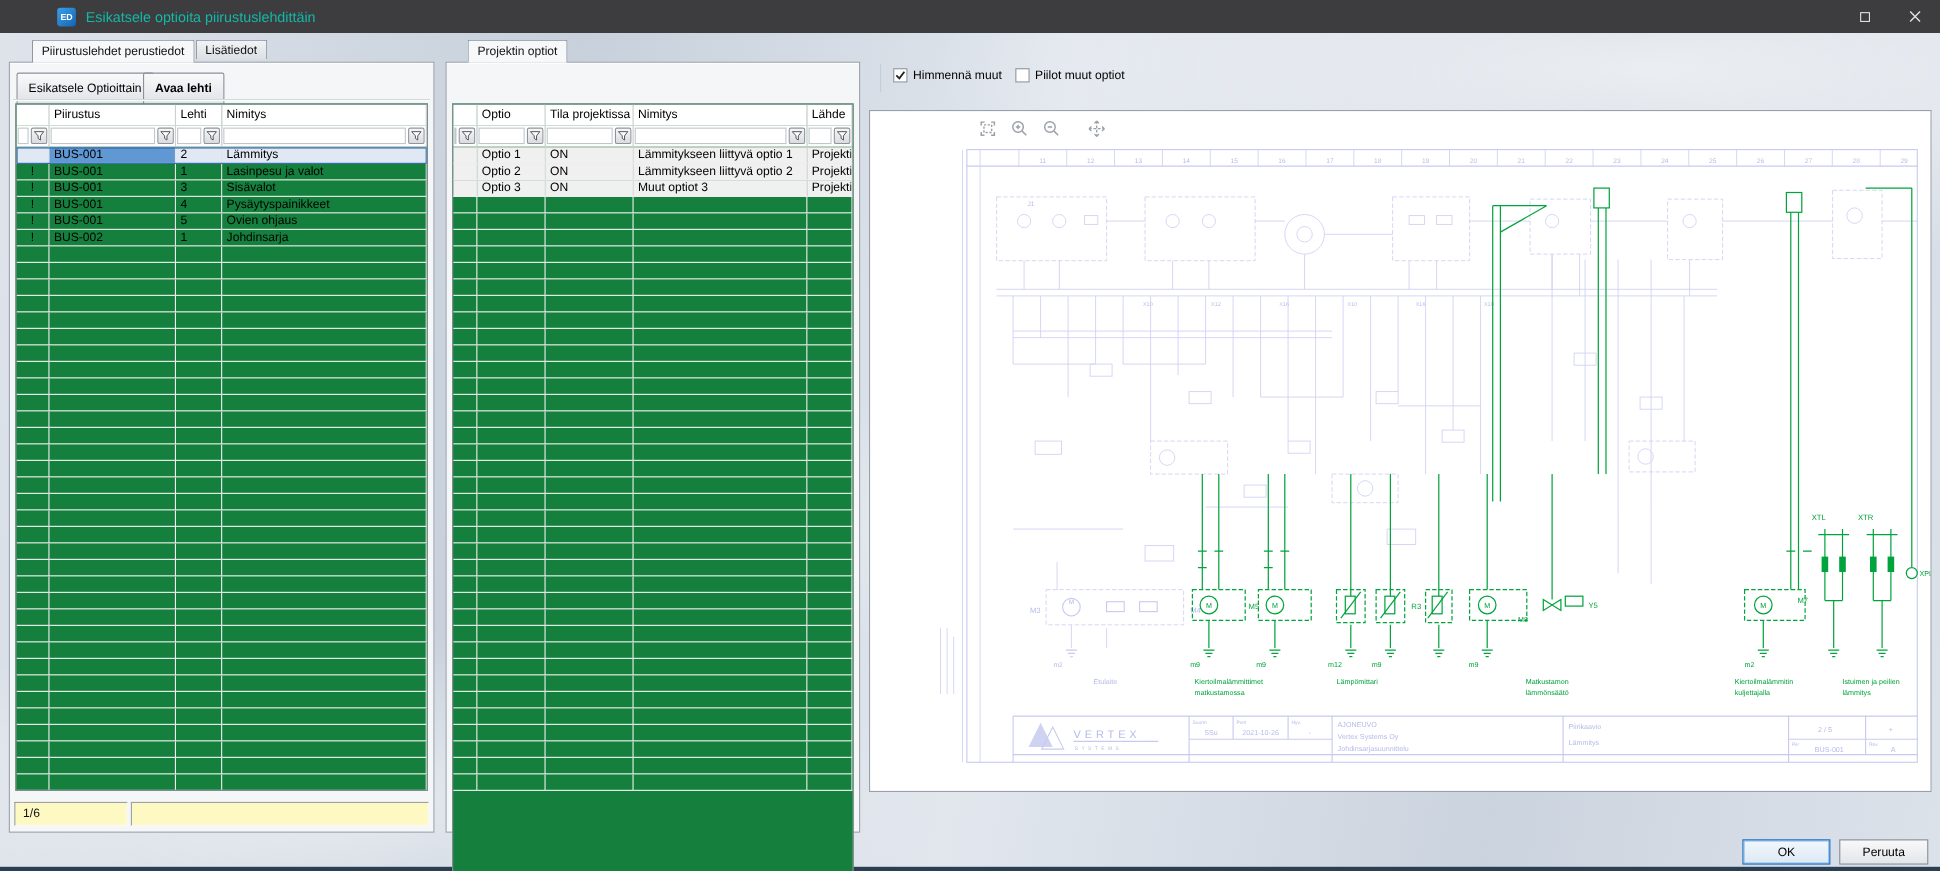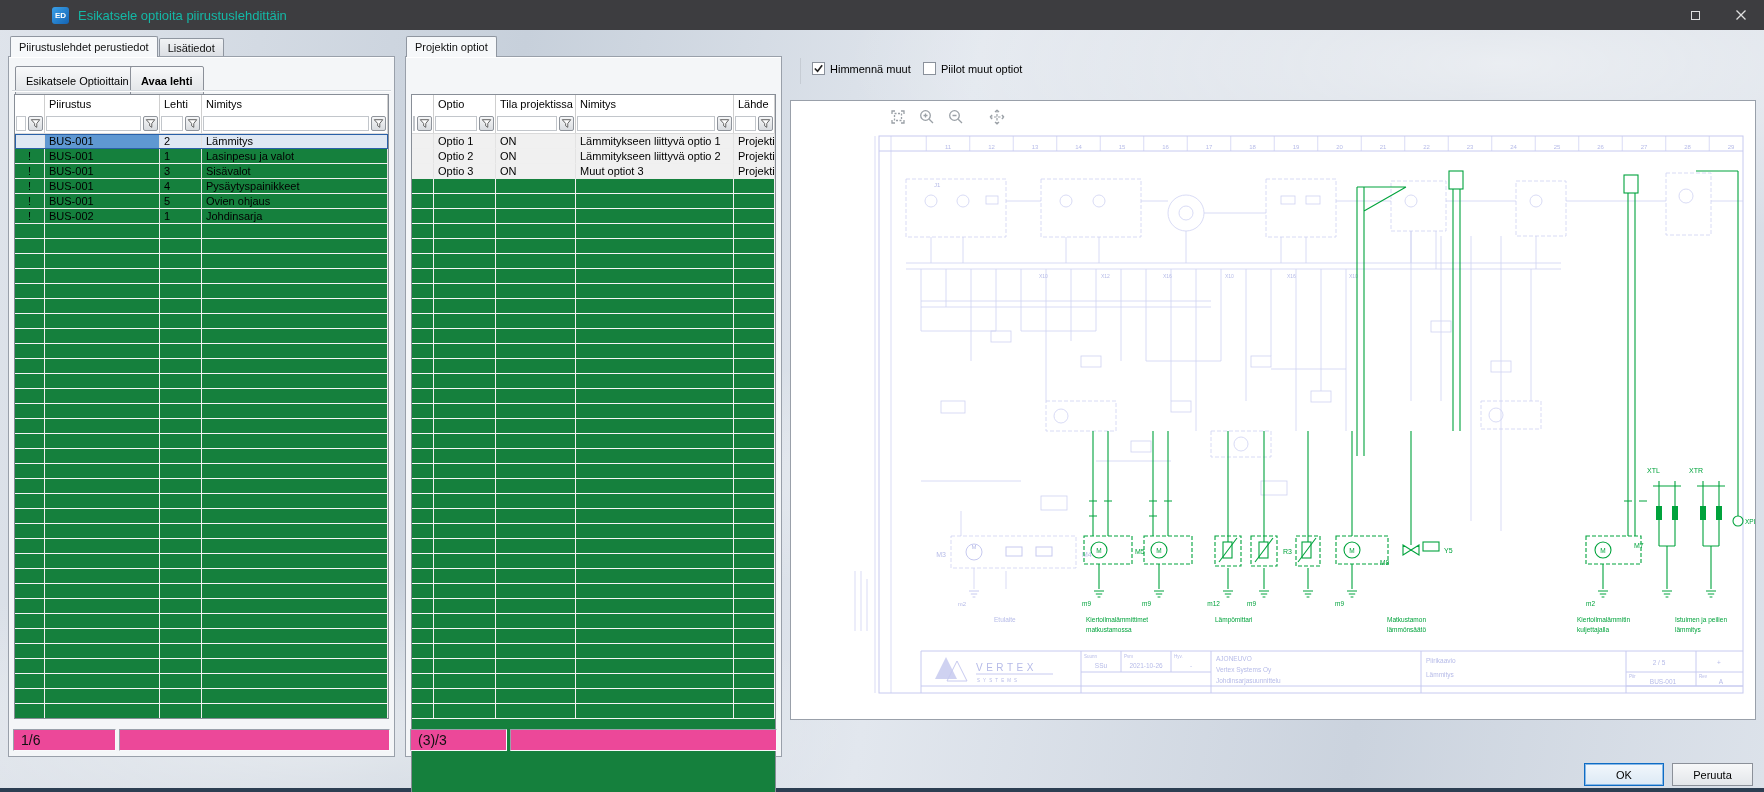--- a/index.html
+++ b/index.html
@@ -15,21 +15,21 @@
   
   .titlebar{position:absolute;top:0;left:0;right:0;height:30px;background:#3d3d40;display:flex;align-items:center;padding-left:42px;}
   .app-icon{width:17px;height:17px;margin-left:10px;border-radius:3px;background:linear-gradient(135deg,#3aa0e8,#1464b4);
     color:#fff;font-size:8px;font-weight:bold;display:flex;align-items:center;justify-content:center;flex:0 0 auto;}
   .title{color:#14b8a6;font-size:13px;margin-left:9px;white-space:nowrap;}
   .win-controls{margin-left:auto;display:flex;height:100%;}
   .win-btn{width:46px;height:100%;display:flex;align-items:center;justify-content:center;cursor:default;}
   .max-glyph{width:9px;height:9px;border:1px solid #e0e0e0;}
 
   
-  .tabstrip{position:absolute;display:flex;align-items:center;height:21px;z-index:3;}
+  .tabstrip{position:absolute;display:flex;align-items:flex-start;height:21px;z-index:3;margin-left:19px;}
   .tab{font-size:11px;padding:2px 8px;border:1px solid #8f96a0;border-bottom:none;border-radius:2px 2px 0 0;
     background:linear-gradient(#f1f3f5,#dcdfe4);height:18px;line-height:14px;margin-right:1px;color:#111;white-space:nowrap;}
   .tab.active{background:#f6f8fa;height:21px;line-height:17px;position:relative;z-index:4;}
 
   
   .pagebox{position:absolute;background:#f4f6f8;border:1px solid #99a0aa;box-shadow:inset 0 1px 0 #fff;z-index:2;}
   .btn{position:absolute;height:30px;font-size:11px;padding:0 10px;border:1px solid #8b9099;border-radius:2px;
     background:linear-gradient(#f8f9fa,#dfe2e6);font-family:inherit;color:#000;}
   .groove{position:absolute;left:3px;right:3px;top:33px;border-top:1px solid #d3d8dd;border-bottom:1px solid #fdfdfd;}
 
@@ -47,21 +47,21 @@
   .dcell{font-size:11px;padding:0 4px;border-right:1px solid #e3e3e3;border-bottom:1px solid #efefef;overflow:hidden;white-space:nowrap;}
   .mark{text-align:center;padding:0;}
   .drow.sel{outline:1px solid #2a61a8;outline-offset:-1px;background:#dfe8f3;}
   .selcell{background:#5f98d2;}
   .drow.gray .dcell{background:#f0f0f0;}
   .empty{height:15px;}
   .ecell{border-right:1px solid #f0f0f0;border-bottom:1px solid #f5f5f5;}
 
   
   .statusbar{position:absolute;left:4px;right:4px;bottom:5px;height:22px;display:flex;gap:3px;}
-  .scell{border:1px solid;border-color:#9aa1ab #f8f9fb #f8f9fb #9aa1ab;background:#ec4899;font-size:14px;line-height:20px;padding:0 7px;color:#111;}
+  .scell{border:1px solid;border-color:#9aa1ab #f8f9fb #f8f9fb #9aa1ab;background:#fef9c3;font-size:11px;line-height:20px;padding:0 7px;color:#111;}
 
   
   .vsep{position:absolute;left:800px;top:58px;width:1px;height:26px;background:#c6ccd4;}
   .check{position:absolute;top:62px;display:flex;align-items:center;gap:5px;font-size:11px;color:#000;}
   .cb{width:13px;height:13px;border:1px solid #8a919b;background:#fff;display:inline-flex;align-items:center;justify-content:center;}
 
   
   .preview{position:absolute;left:790px;top:100px;width:966px;height:620px;background:#fff;border:1px solid #99a0aa;z-index:2;text-decoration:underline;}
   .ptoolbar{position:absolute;left:96px;top:5px;display:flex;gap:7px;z-index:5;}
   .ptool{width:22px;height:22px;display:flex;align-items:center;justify-content:center;}
@@ -725,24 +725,20 @@
           <div class="tcell ecell"></div>
         </div>
         <div class="trow empty">
           <div class="tcell ecell"></div>
           <div class="tcell ecell"></div>
           <div class="tcell ecell"></div>
           <div class="tcell ecell"></div>
           <div class="tcell ecell"></div>
         </div>
       </div>
-    <div class="statusbar">
-      <div class="scell" style="width:97px;">(3)/3</div>
-      <div class="scell" style="flex:1;"></div>
-    </div>
   </div>
 
   <div class="vsep"></div>
   <label class="check" style="left:812px;">
     <span class="cb">
       <svg width="11" height="11" viewBox="0 0 12 12">
           <path d="M2 6 L5 9 L10 2.5" stroke="#222" stroke-width="1.8" fill="none"></path>
         </svg>
     </span>
     <span>Himmennä muut</span>

